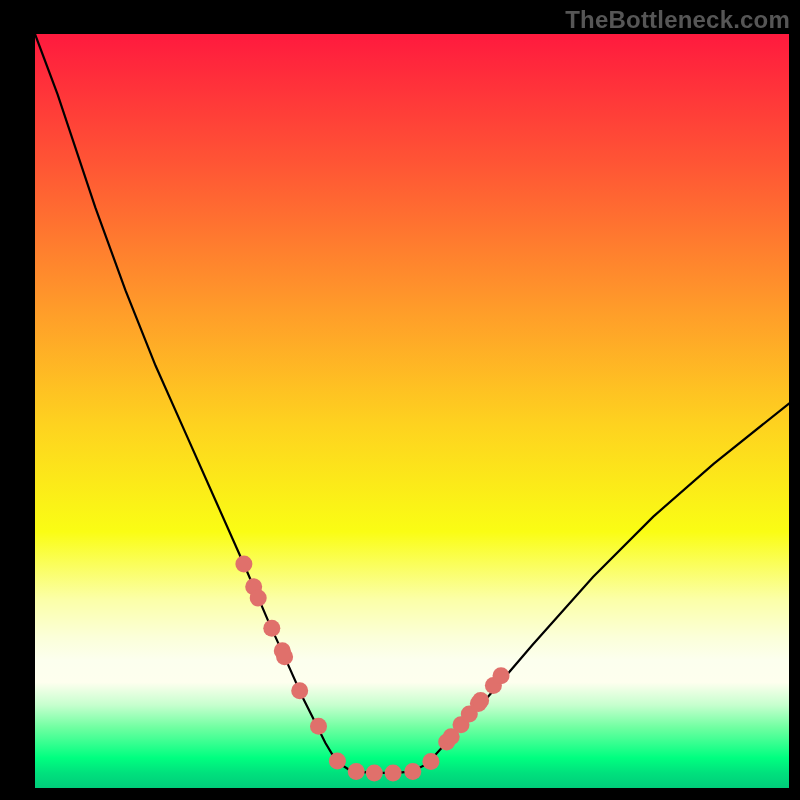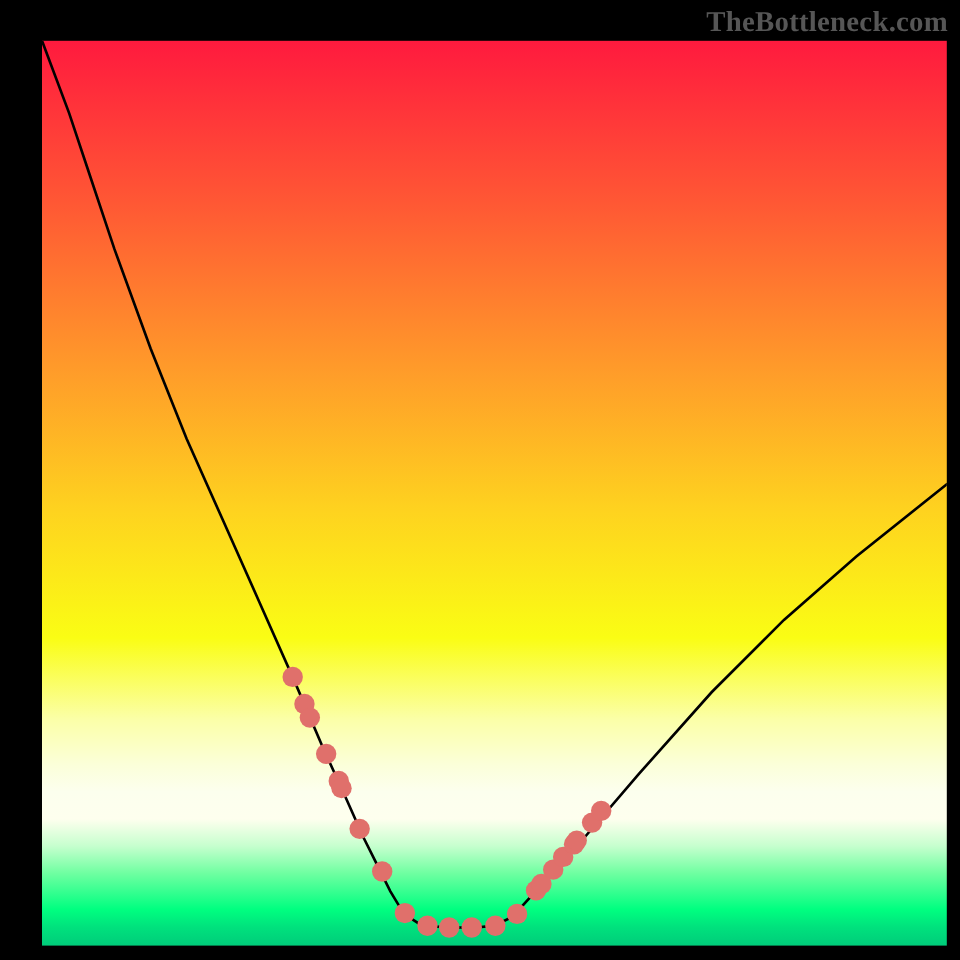--- a/index.html
+++ b/index.html
@@ -38,21 +38,21 @@
       #6fffa1 92%,
       #00ff80 96%,
       #00e17d 98%,
       #00cc7a 100%
     );
   }
   .watermark {
     position: absolute;
     top: 6px;
     right: 10px;
-    font-family: Liberation Serif, serif;
+    font-family: Liberation Sans, sans-serif;
     font-size: 24px;
     font-weight: 600;
     color: #565656;
     letter-spacing: 0.2px;
   }
   svg.curve {
     position: absolute;
     left: 0;
     top: 0;
     width: 754px;

